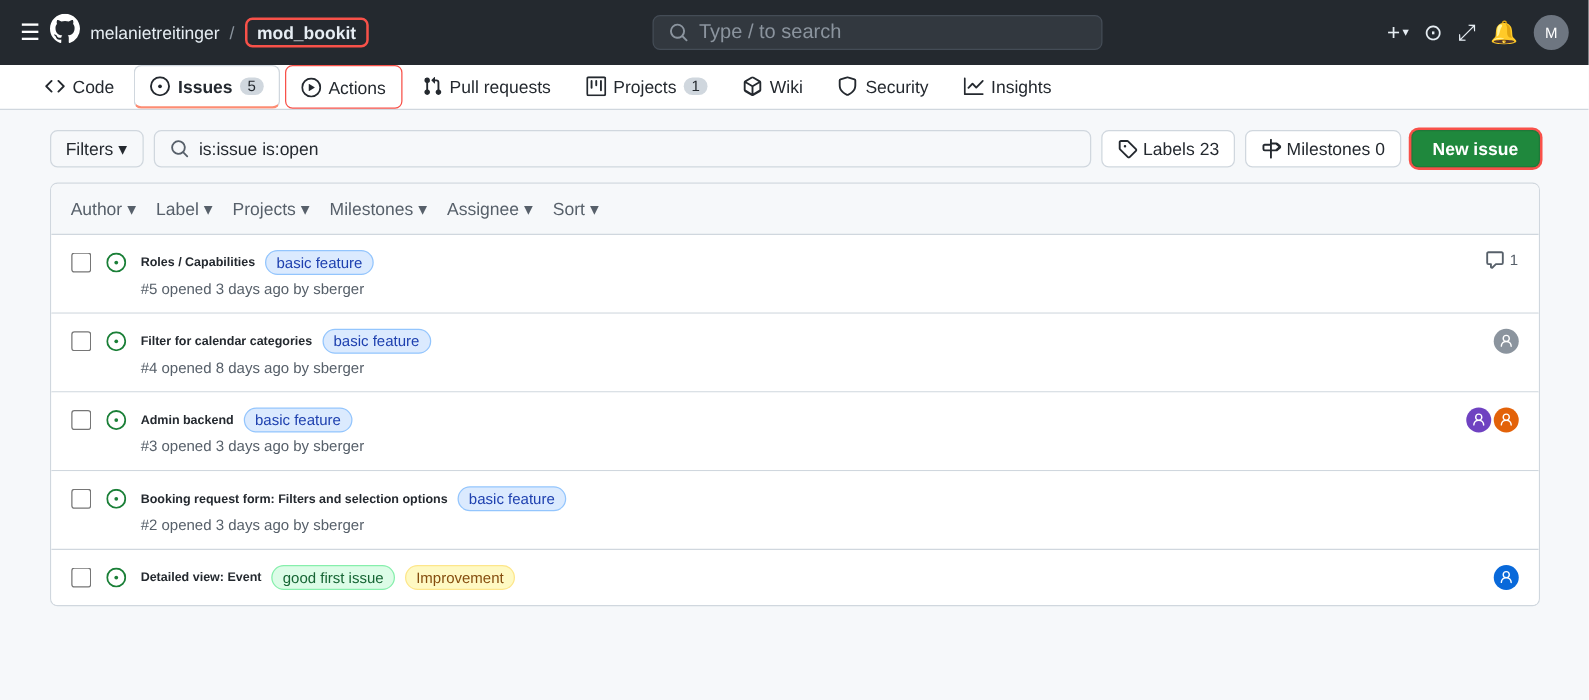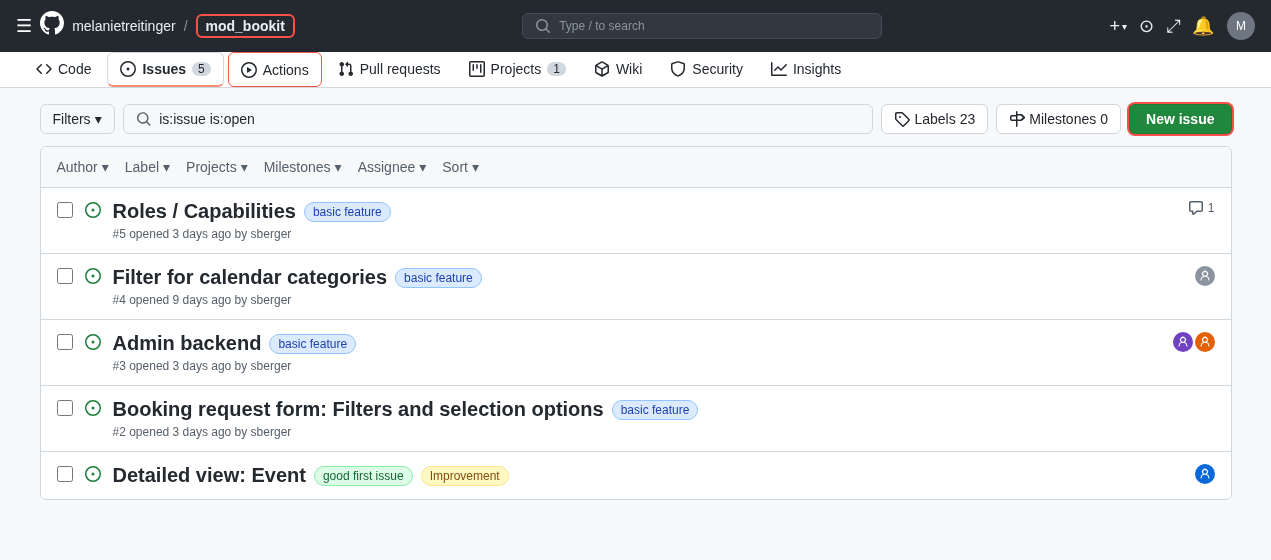--- a/index.html
+++ b/index.html
@@ -28,21 +28,21 @@
     .search-box {
       background: #32383f;
       border: 1px solid #444c56;
       border-radius: 6px;
       display: flex;
       align-items: center;
       padding: 4px 12px;
       gap: 8px;
       width: 360px;
       color: #8b949e;
-      font-size: 12px;
+      font-size: 16px;
     }
     .top-nav-right { display: flex; align-items: center; gap: 12px; flex: 0 0 auto; }
     .nav-icon-btn { color: #e6edf3; font-size: 18px; cursor: pointer; background: none; border: none; }
     .avatar-circle { width: 28px; height: 28px; border-radius: 50%; background: #6e7681; display: flex; align-items: center; justify-content: center; color: #fff; font-size: 12px; overflow: hidden; }
 
     
     .repo-nav {
       background: #fff;
       border-bottom: 1px solid #d0d7de;
       display: flex;
@@ -186,21 +186,21 @@
       border-bottom: 1px solid #d0d7de;
       gap: 12px;
       background: #fff;
     }
     .issue-row:last-child { border-bottom: none; }
     .issue-check { width: 16px; height: 16px; border: 1px solid #d0d7de; border-radius: 3px; margin-top: 2px; flex-shrink: 0; }
     .issue-icon { color: #1a7f37; font-size: 16px; margin-top: 1px; flex-shrink: 0; }
     .issue-content { flex: 1; min-width: 0; }
     .issue-title-row { display: flex; align-items: center; gap: 8px; flex-wrap: wrap; }
     .issue-title {
-      font-size: 20px;
+      font-size: 10px;
       font-weight: 600;
       color: #24292f;
       cursor: pointer;
     }
     .issue-meta { font-size: 12px; color: #57606a; margin-top: 4px; }
     .issue-right { display: flex; align-items: center; gap: 8px; flex-shrink: 0; }
 
     
     .label {
       display: inline-flex;
@@ -421,21 +421,21 @@
       <input type="checkbox" class="issue-check" style="">
       <svg width="16" height="16" viewBox="0 0 16 16" fill="#1a7f37" class="issue-icon" style="margin-top:2px;flex-shrink:0;">
           <path d="M8 9.5a1.5 1.5 0 1 0 0-3 1.5 1.5 0 0 0 0 3Z"></path>
           <path d="M8 0a8 8 0 1 1 0 16A8 8 0 0 1 8 0ZM1.5 8a6.5 6.5 0 1 0 13 0 6.5 6.5 0 0 0-13 0Z"></path>
         </svg>
       <div class="issue-content">
         <div class="issue-title-row">
           <span class="issue-title">Filter for calendar categories</span>
           <span class="label label-basic">basic feature</span>
         </div>
-        <div class="issue-meta">#4 opened 9 days ago by sberger</div>
+        <div class="issue-meta">#4 opened 8 days ago by sberger</div>
       </div>
       <div class="issue-right">
         <div class="assignee-avatars">
           <div class="assignee-avatar" style="background:#8b949e;">
             <svg width="12" height="12" viewBox="0 0 16 16" fill="white">
                 <path d="M10.561 8.073a6.005 6.005 0 0 1 3.432 5.142.75.75 0 1 1-1.498.07 4.5 4.5 0 0 0-8.99 0 .75.75 0 0 1-1.498-.07 6.004 6.004 0 0 1 3.431-5.142 3.999 3.999 0 1 1 5.123 0ZM10.5 5a2.5 2.5 0 1 0-5 0 2.5 2.5 0 0 0 5 0Z"></path>
               </svg>
           </div>
         </div>
       </div>

